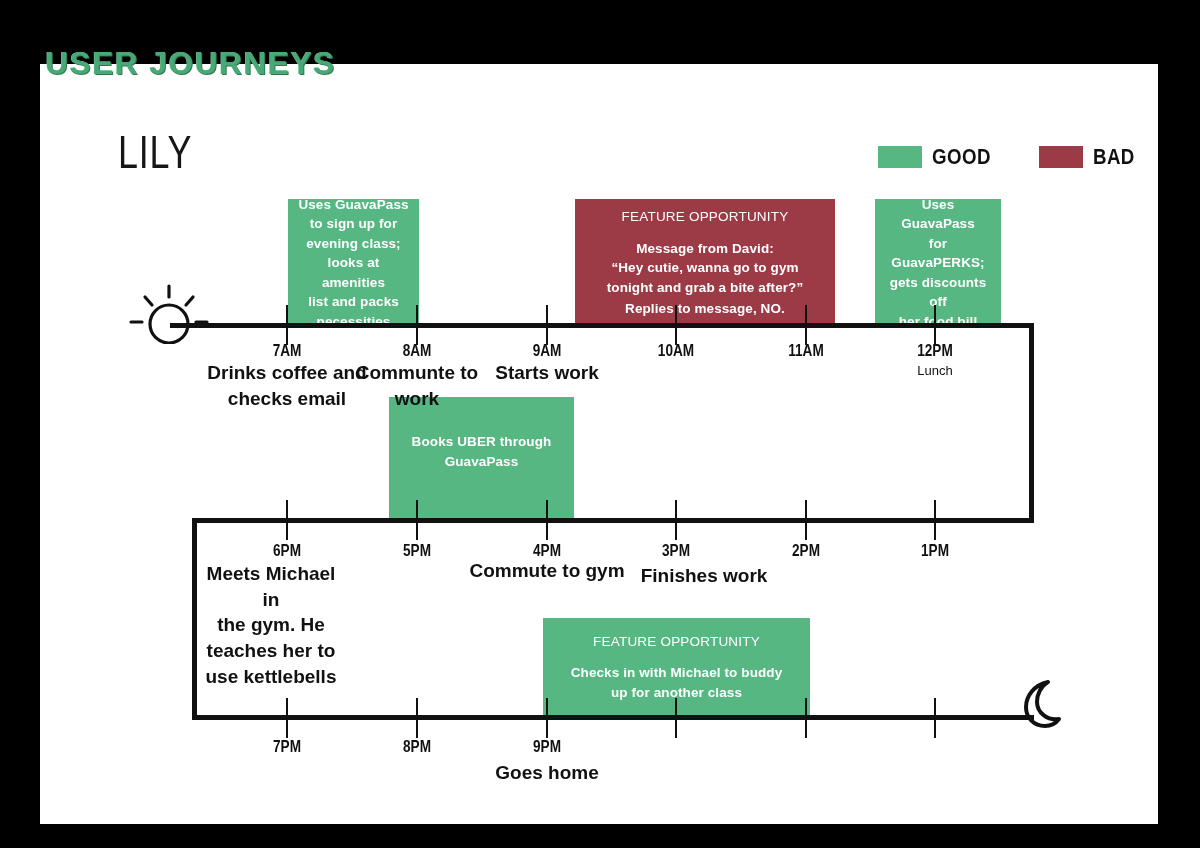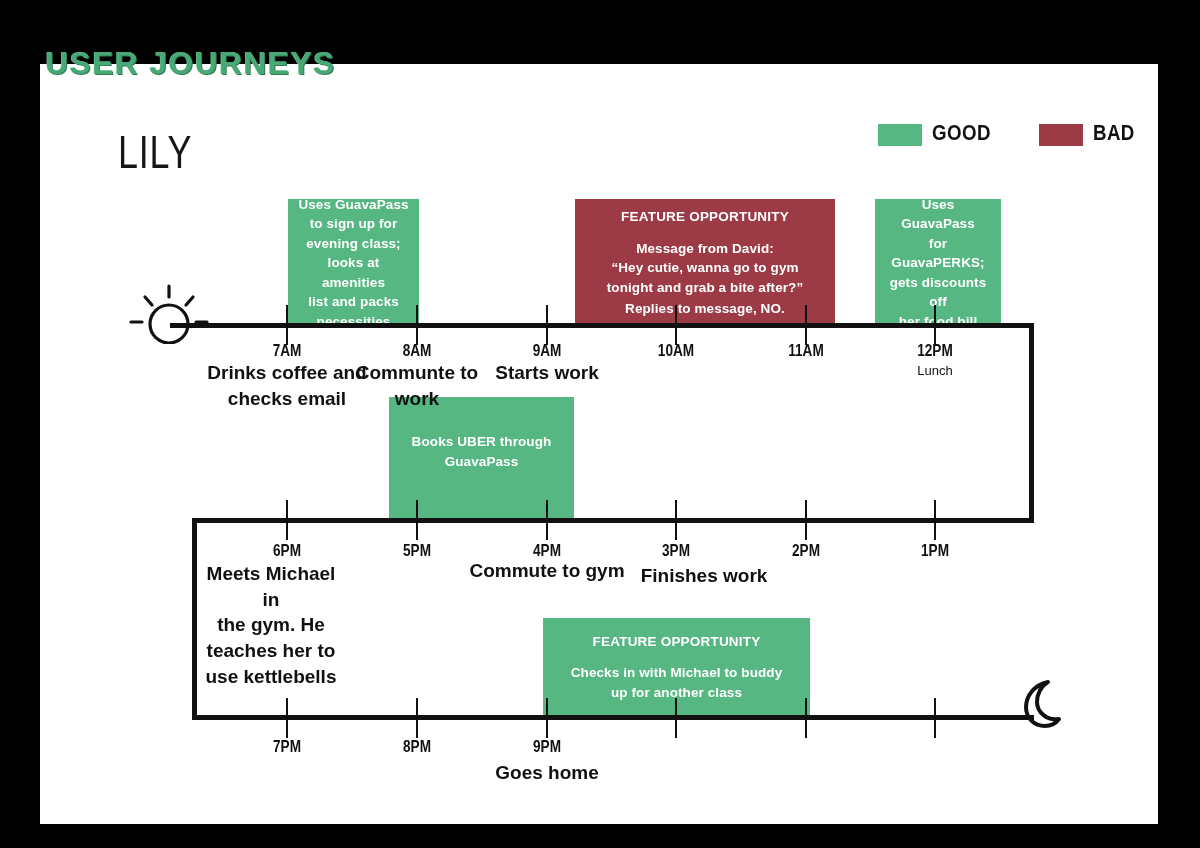--- a/index.html
+++ b/index.html
@@ -28,42 +28,42 @@
     font-family:"Liberation Sans Narrow","Liberation Sans",sans-serif;
     font-size:46px;font-weight:300;color:#161616;letter-spacing:1px;
     transform:scaleX(0.78);transform-origin:left center;
     white-space:nowrap;
   }
   
   #legend{
     position:absolute;right:58px;top:120px;
     display:flex;align-items:center;gap:38px;
   }
-  .legend-item{display:flex;align-items:flex-end;gap:10px;}
+  .legend-item{display:flex;align-items:center;gap:10px;margin-top:24px;}
   .legend-swatch{width:44px;height:22px;display:block;}
   .legend-label{
     font-family:"Liberation Sans Narrow","Liberation Sans",sans-serif;
     font-weight:bold;font-size:22px;color:#111;letter-spacing:0.5px;
     transform:scaleX(0.85);transform-origin:left center;
   }
 
   
   .tl-line{position:absolute;background:#111;}
   .tick{position:absolute;width:2px;background:#111;}
 
   
   .evt{
     position:absolute;box-sizing:border-box;
     display:flex;flex-direction:column;justify-content:center;align-items:center;
     text-align:center;color:#ffffff;
     padding:8px 10px;
   }
   .evt.good{background:#56b783;}
   .evt.bad{background:#9c3b46;}
-  .evt .hd{font-weight:bold;font-size:13.5px;line-height:1.45;margin-bottom:12px;letter-spacing:0.2px;}
+  .evt .hd{font-weight:normal;font-size:13.5px;line-height:1.45;margin-bottom:12px;letter-spacing:0.2px;}
   .evt .bd{font-weight:600;font-size:13.5px;line-height:1.45;white-space:pre-line;letter-spacing:0.1px;}
   .evt .gap{height:14px;}
 
   
   .hour{
     position:absolute;text-align:center;width:160px;
     font-family:"Liberation Sans Narrow","Liberation Sans",sans-serif;
     font-weight:bold;font-size:17px;color:#111;letter-spacing:0px;
     transform:scaleX(0.8);
   }

